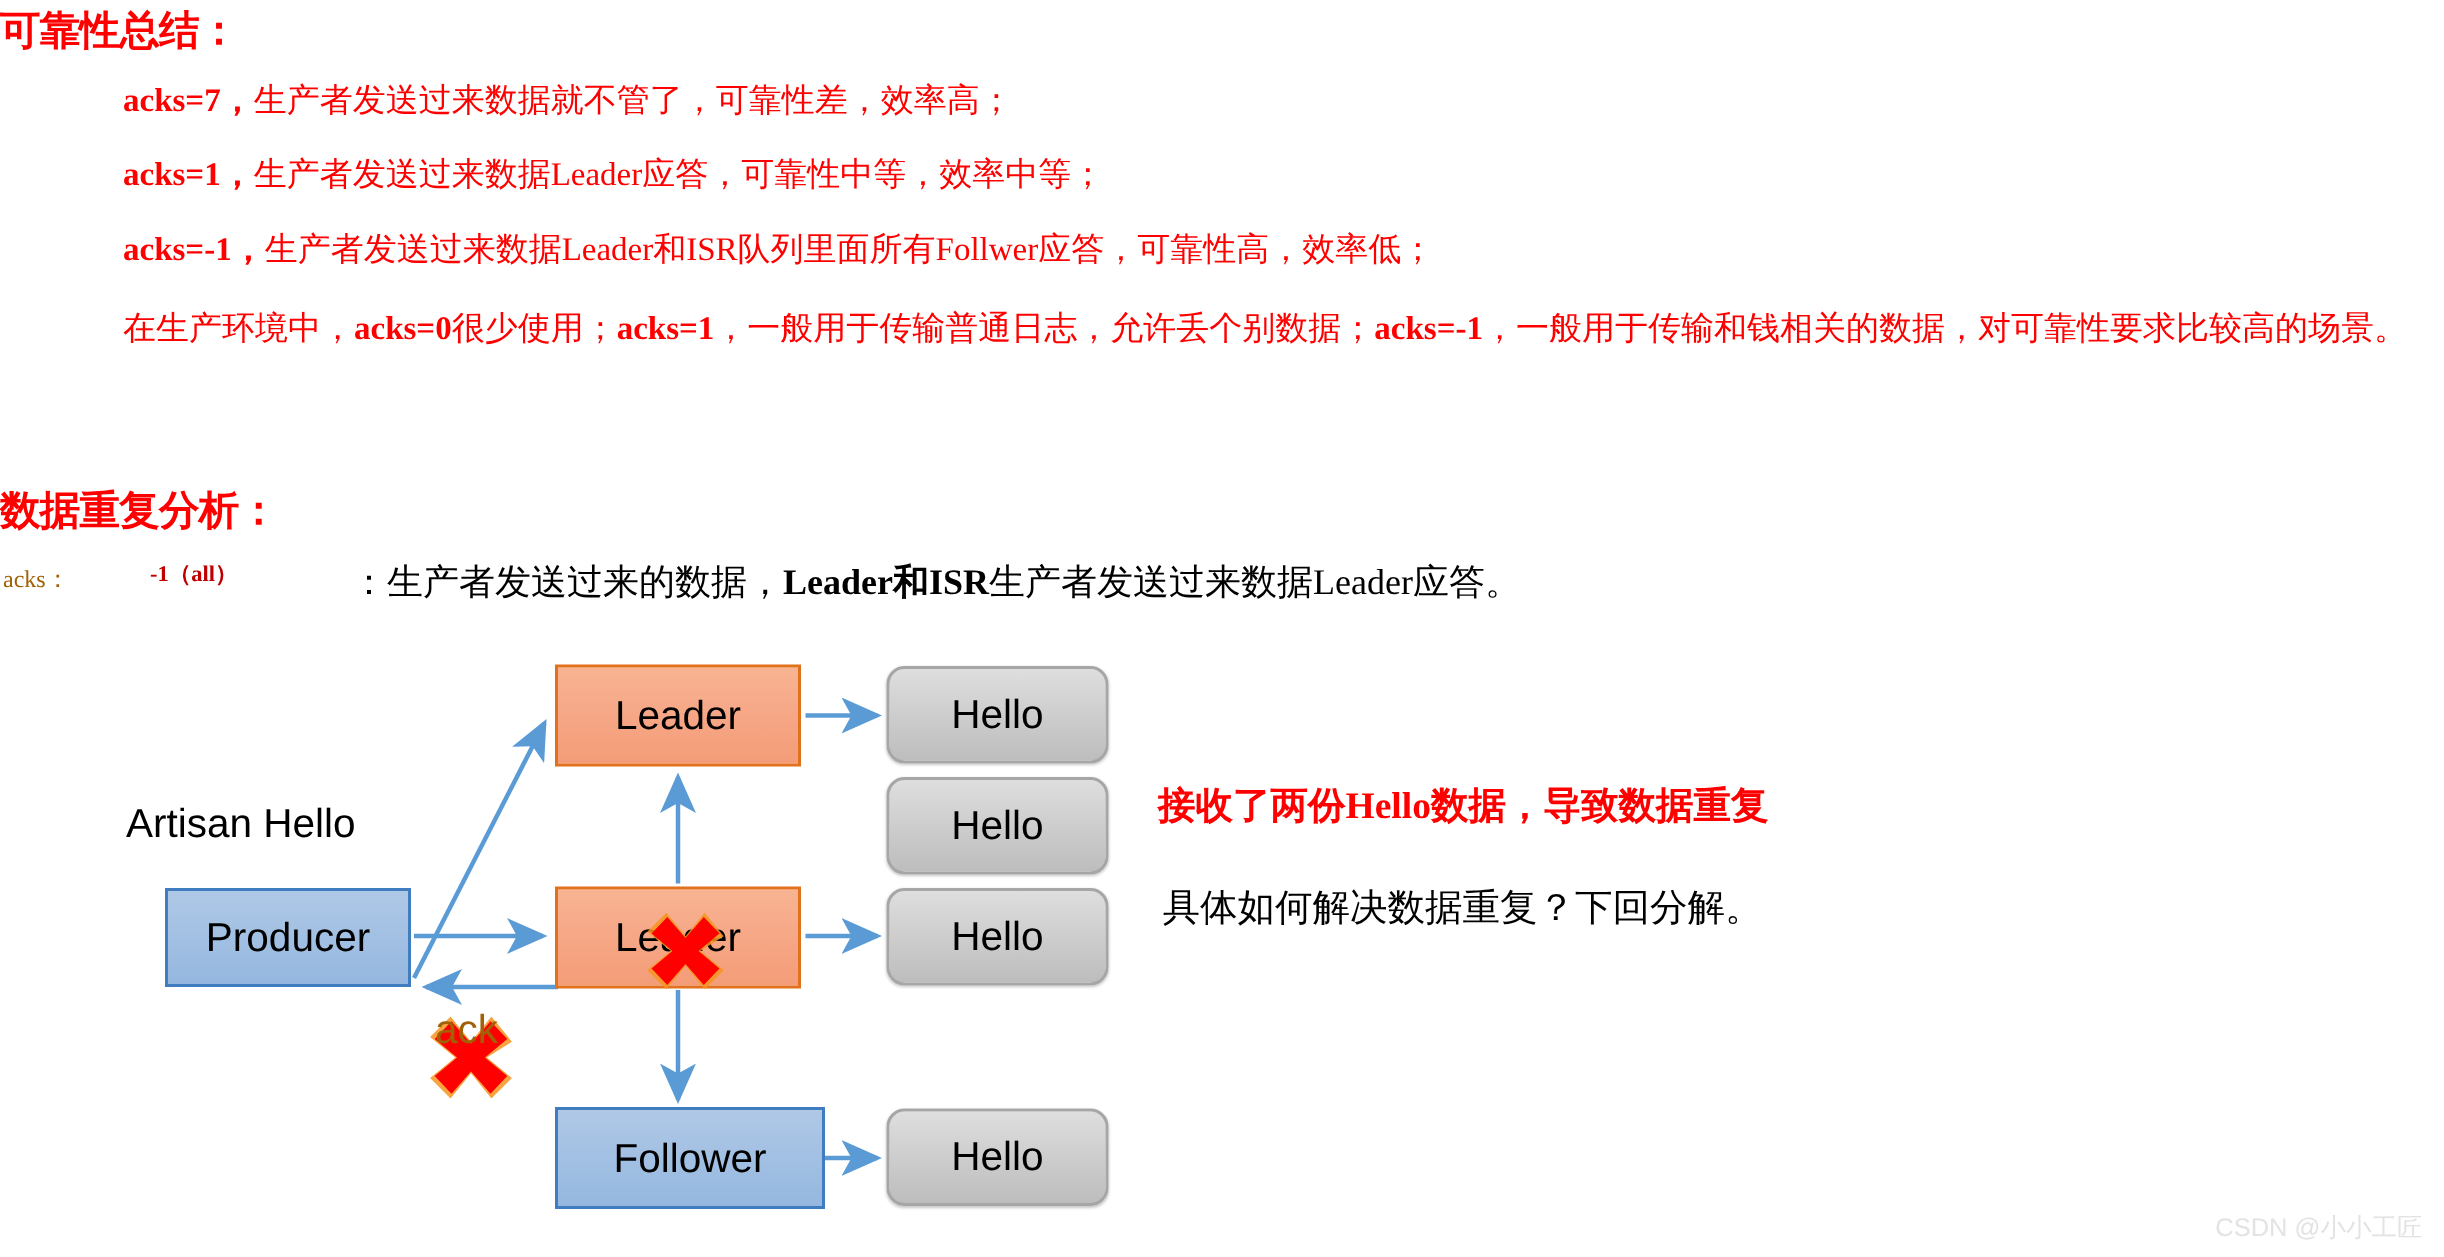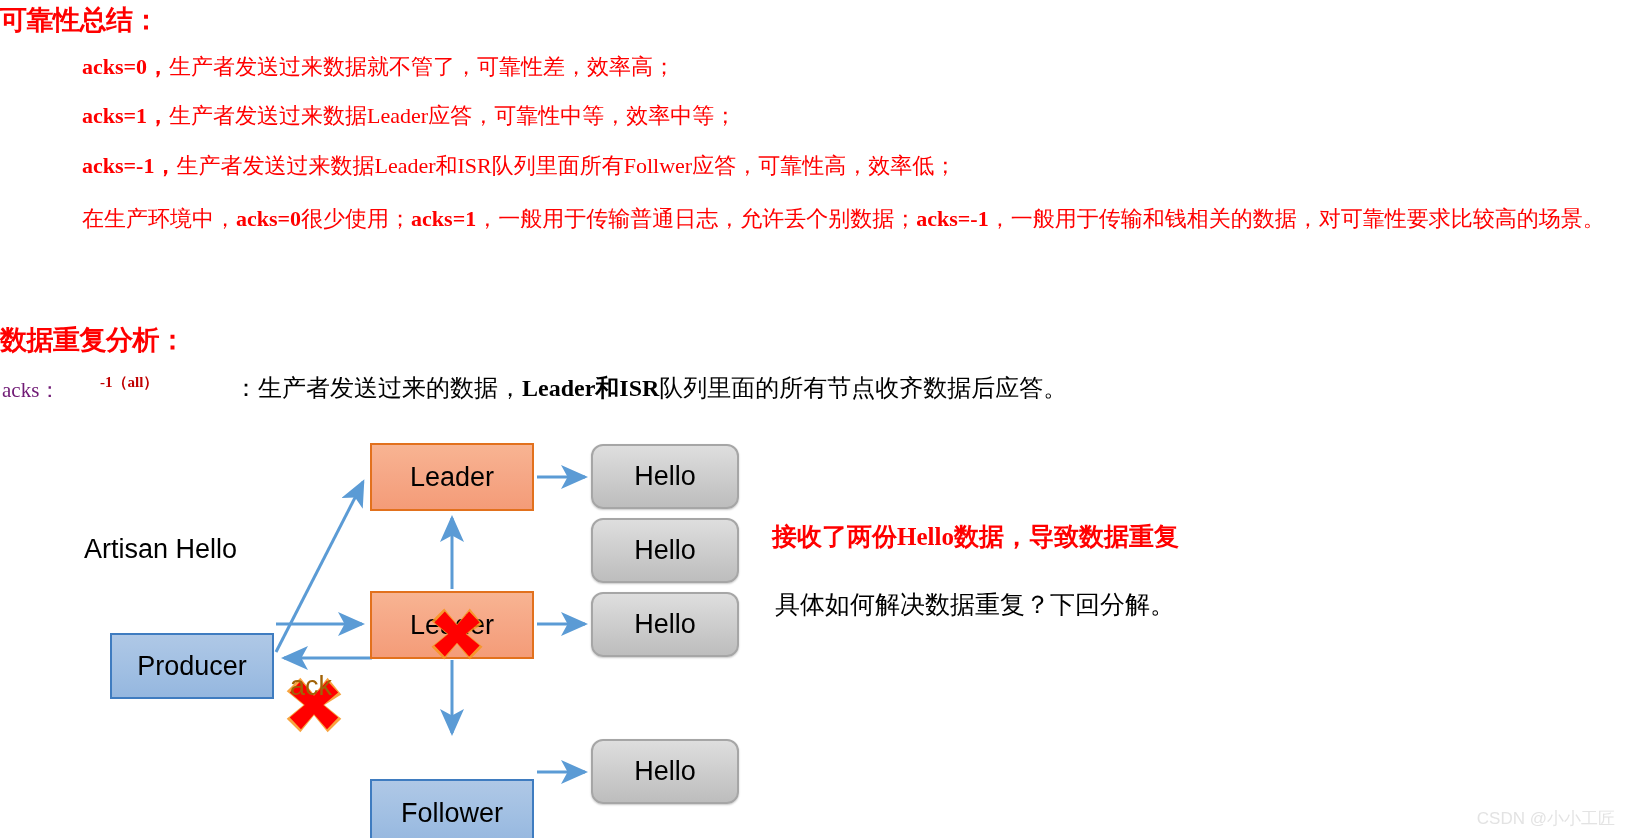--- a/index.html
+++ b/index.html
@@ -52,23 +52,23 @@
     font-size: 22px;
     line-height: 31px;
     letter-spacing: 0px;
   }
 
   
   #acks-label {
     position: absolute;
     left: 2px;
     top: 376px;
-    color: #701a75;
-    font-family: "Liberation Serif", serif;
-    font-size: 21px;
+    color: #a16207;
+    font-family: "Liberation Serif", serif;
+    font-size: 16px;
     white-space: nowrap;
   }
   #acks-value {
     position: absolute;
     left: 100px;
     top: 373px;
     color: #C00000;
     font-family: "Liberation Serif", serif;
     font-size: 15px;
     font-weight: bold;
@@ -105,33 +105,32 @@
     color: #000000;
     box-sizing: border-box;
   }
   .node-leader {
     background: linear-gradient(180deg, #F8B492 0%, #F6A887 45%, #F49C78 100%);
     border: 2px solid #E2711D;
   }
   .node-blue {
     background: linear-gradient(180deg, #AFC8E6 0%, #A2C0E3 50%, #95B7DF 100%);
     border: 2px solid #3F7CC0;
-    margin-top: 41px;
   }
   .node-hello {
     background: linear-gradient(180deg, #DEDEDE 0%, #CFCFCF 45%, #BDBDBD 100%);
     border: 2px solid #A6A6A6;
     border-radius: 12px;
     box-shadow: 0 1px 2px rgba(0,0,0,0.22);
     text-align: right;
   }
 
   #node-leader-top    { left: 370px; top: 443px; width: 164px; height: 68px; }
   #node-leader-mid    { left: 370px; top: 591px; width: 164px; height: 68px; }
-  #node-follower      { left: 370px; top: 738px; width: 164px; height: 68px; text-align: right; }
+  #node-follower      { left: 370px; top: 738px; width: 180px; height: 68px; text-align: right; }
   #node-producer      { left: 110px; top: 592px; width: 164px; height: 66px; }
 
   #node-hello-1 { left: 591px; top: 444px; width: 148px; height: 65px; }
   #node-hello-2 { left: 591px; top: 518px; width: 148px; height: 65px; }
   #node-hello-3 { left: 591px; top: 592px; width: 148px; height: 65px; }
   #node-hello-4 { left: 591px; top: 739px; width: 148px; height: 65px; }
 
   #label-artisan {
     position: absolute;
     left: 84px;
@@ -191,36 +190,36 @@
     font-size: 17px;
     white-space: nowrap;
   }
 </style>
 </head>
 <body>
 
 <div class="section-heading" id="heading-reliability">可靠性总结：</div>
 
 <div class="serif-red" id="ack-line-0">
-  <b>acks=0，</b><span>生产者发送过来数据就不管了，可靠性差，效率高；</span>
+  <b>acks=7，</b><span>生产者发送过来数据就不管了，可靠性差，效率高；</span>
 </div>
 <div class="serif-red" id="ack-line-1">
   <b>acks=1，</b><span>生产者发送过来数据Leader应答，可靠性中等，效率中等；</span>
 </div>
 <div class="serif-red" id="ack-line-2">
   <b>acks=-1，</b><span>生产者发送过来数据Leader和ISR队列里面所有Follwer应答，可靠性高，效率低；</span>
 </div>
 
 <div id="ack-para"><span>在生产环境中，</span><b class="bold-seg">acks=0</b><span>很少使用；</span><b class="bold-seg">acks=1</b><span>，一般用于传输普通日志，允许丢个别数据；</span><b class="bold-seg">acks=-1</b><span>，一般用于传输和钱相关的数据，对可靠性要求比较高的场景。</span></div>
 
 <div class="section-heading" id="heading-duplicate">数据重复分析：</div>
 
 <div id="acks-label">acks：</div>
 <div id="acks-value">-1（all）</div>
-<div id="acks-desc"><span>：生产者发送过来的数据，</span><b class="bold-seg">Leader和ISR</b><span>队列里面的所有节点收齐数据后应答。</span></div>
+<div id="acks-desc"><span>：生产者发送过来的数据，</span><b class="bold-seg">Leader和ISR</b><span>生产者发送过来数据Leader应答。</span></div>
 
 <svg id="diagram" viewBox="0 0 1629 838" xmlns="http://www.w3.org/2000/svg">
   <defs>
     <marker id="arrowhead" markerWidth="9" markerHeight="8" refX="8" refY="4" orient="auto" markerUnits="strokeWidth">
       <path d="M0,0 L9,4 L0,8 L2.2,4 Z" fill="#5B9BD5"></path>
     </marker>
   </defs>
 
   <line x1="276" y1="624" x2="362" y2="624" stroke="#5B9BD5" stroke-width="3" marker-end="url(#arrowhead)"></line>
 

